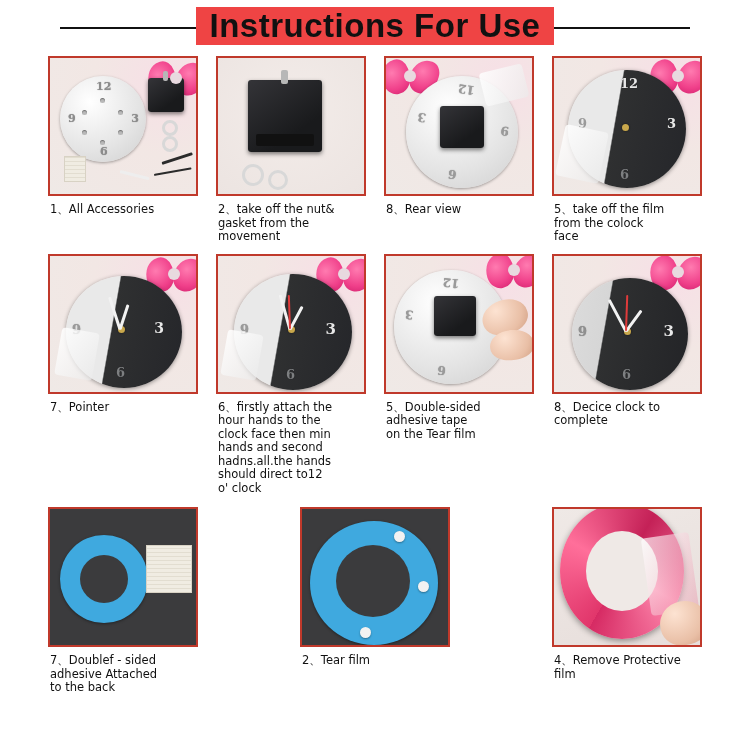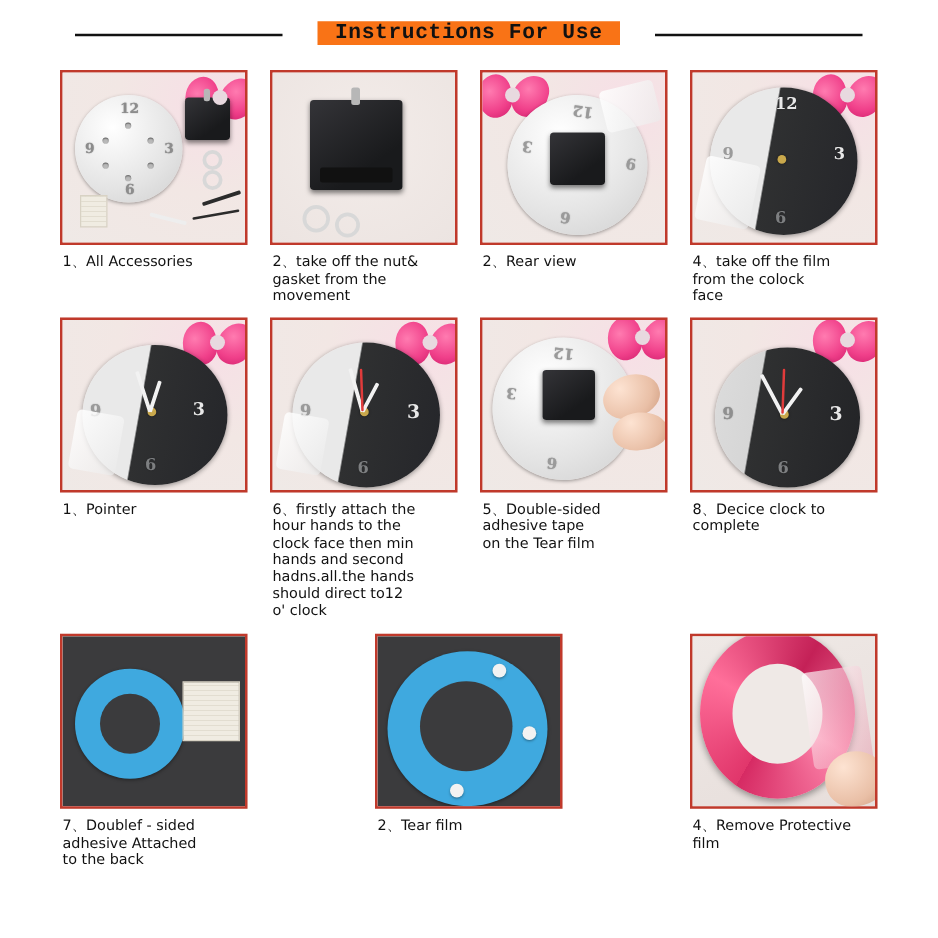--- a/index.html
+++ b/index.html
@@ -33,27 +33,27 @@
     position: absolute;
     top: 23px;
     height: 2px;
     background: #111;
   }
   .title-rule.left { left: 60px; width: 166px; }
   .title-rule.right { right: 60px; width: 166px; }
   .title-text {
     position: relative;
     z-index: 2;
-    background: #f97316;
+    background: #ef4444;
     padding: 0 14px;
-    font-size: 17px;
+    font-size: 33px;
     font-weight: bold;
     letter-spacing: 0.5px;
     color: #111;
-    font-family: Liberation Mono, monospace;
+    font-family: Liberation Sans, sans-serif;
   }
 
   
   .band {
     display: flex;
     justify-content: space-between;
     padding: 0 48px;
     box-sizing: border-box;
   }
   .band.band1 { margin-top: 8px; }
@@ -298,39 +298,39 @@
           </div>
         <div class="clock-face" style="left:20px; top:18px; width:112px; height:112px; transform:rotate(8deg);">
           <div class="numeral" style="left:46px; top:6px; font-size:12px; color:#9a9a9a; transform:rotate(180deg);">12</div>
           <div class="numeral" style="left:10px; top:40px; font-size:12px; color:#9a9a9a; transform:rotate(180deg);">3</div>
           <div class="numeral" style="left:48px; bottom:6px; font-size:12px; color:#9a9a9a; transform:rotate(180deg);">6</div>
           <div class="numeral" style="right:10px; top:42px; font-size:12px; color:#9a9a9a; transform:rotate(180deg);">9</div>
         </div>
         <div class="movement" style="left:54px; top:48px; width:44px; height:42px;"></div>
         <div class="film-sheet" style="left:96px; top:10px; width:44px; height:34px; transform:rotate(-14deg);"></div>
       </div>
-      <div class="caption">2、Rear view</div>
+      <div class="caption">8、Rear view</div>
     </div>
 
     <div class="cell">
       <div class="photo">
         <div class="bg-pink"></div>
         <div class="bow" style="right:-6px; top:0px;">
             <div class="bow-knot"></div>
           </div>
         <div class="clock-half-dark" style="left:14px; top:12px; width:118px; height:118px;">
           <div class="numeral" style="left:52px; top:6px; font-size:13px;">12</div>
           <div class="numeral" style="right:10px; top:46px; font-size:13px;">3</div>
           <div class="numeral" style="left:52px; bottom:6px; font-size:13px; color:#7d7f81;">6</div>
           <div class="numeral dark" style="left:10px; top:46px; font-size:13px; color:#9a9a9a;">9</div>
           <div class="hub" style="left:54px; top:54px;"></div>
         </div>
         <div class="film-sheet" style="left:6px; top:70px; width:44px; height:52px; transform:rotate(12deg);"></div>
       </div>
-      <div class="caption">4、take off the film
+      <div class="caption">5、take off the film
     from the colock
     face</div>
     </div>
   </div>
 
   <div class="band band2">
 
     <div class="cell">
       <div class="photo">
         <div class="bg-pink"></div>
@@ -340,21 +340,21 @@
         <div class="clock-half-dark" style="left:16px; top:20px; width:116px; height:112px;">
           <div class="numeral" style="right:18px; top:44px; font-size:14px;">3</div>
           <div class="numeral" style="left:6px; top:46px; font-size:13px; color:#9a9a9a;">9</div>
           <div class="numeral" style="left:50px; bottom:8px; font-size:13px; color:#7d7f81;">6</div>
           <div class="hub" style="left:52px; top:50px;"></div>
           <div class="hand" style="left:54px; top:52px; width:34px; height:3px; transform:rotate(-108deg);"></div>
           <div class="hand" style="left:54px; top:52px; width:26px; height:3px; transform:rotate(-72deg);"></div>
         </div>
         <div class="film-sheet" style="left:8px; top:74px; width:38px; height:48px; transform:rotate(10deg);"></div>
       </div>
-      <div class="caption">1、Pointer</div>
+      <div class="caption">7、Pointer</div>
     </div>
 
     <div class="cell">
       <div class="photo">
         <div class="bg-pink"></div>
         <div class="bow" style="right:-8px; top:0px;">
             <div class="bow-knot"></div>
           </div>
         <div class="clock-half-dark" style="left:16px; top:18px; width:118px; height:116px;">
           <div class="numeral" style="right:16px; top:46px; font-size:15px;">3</div>

